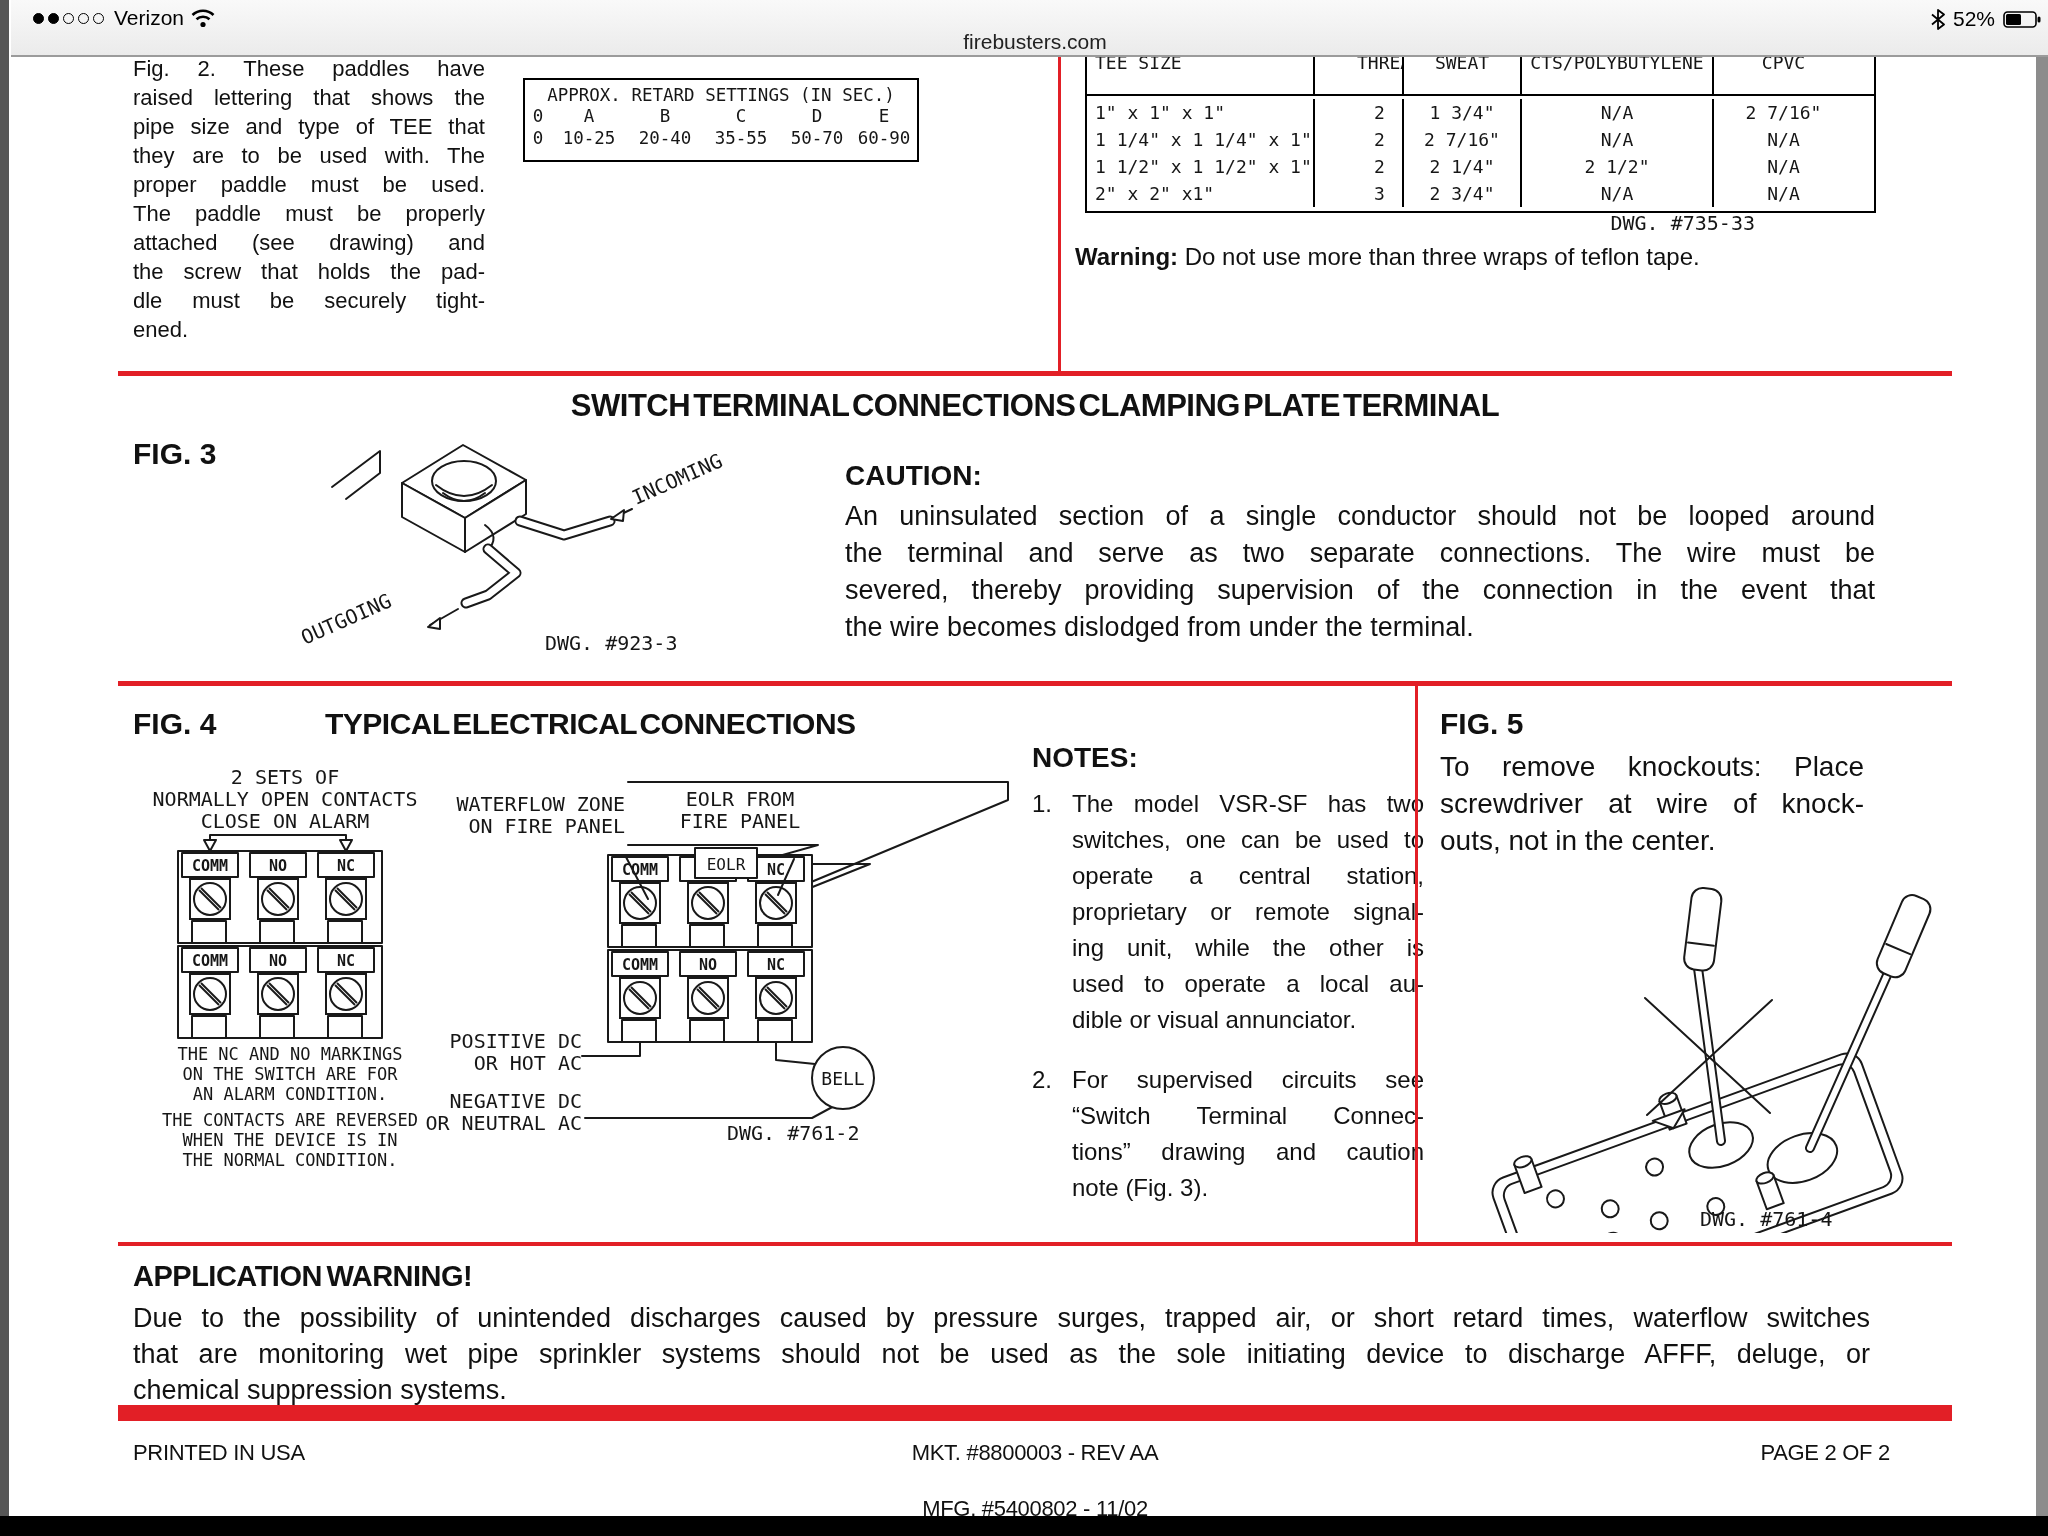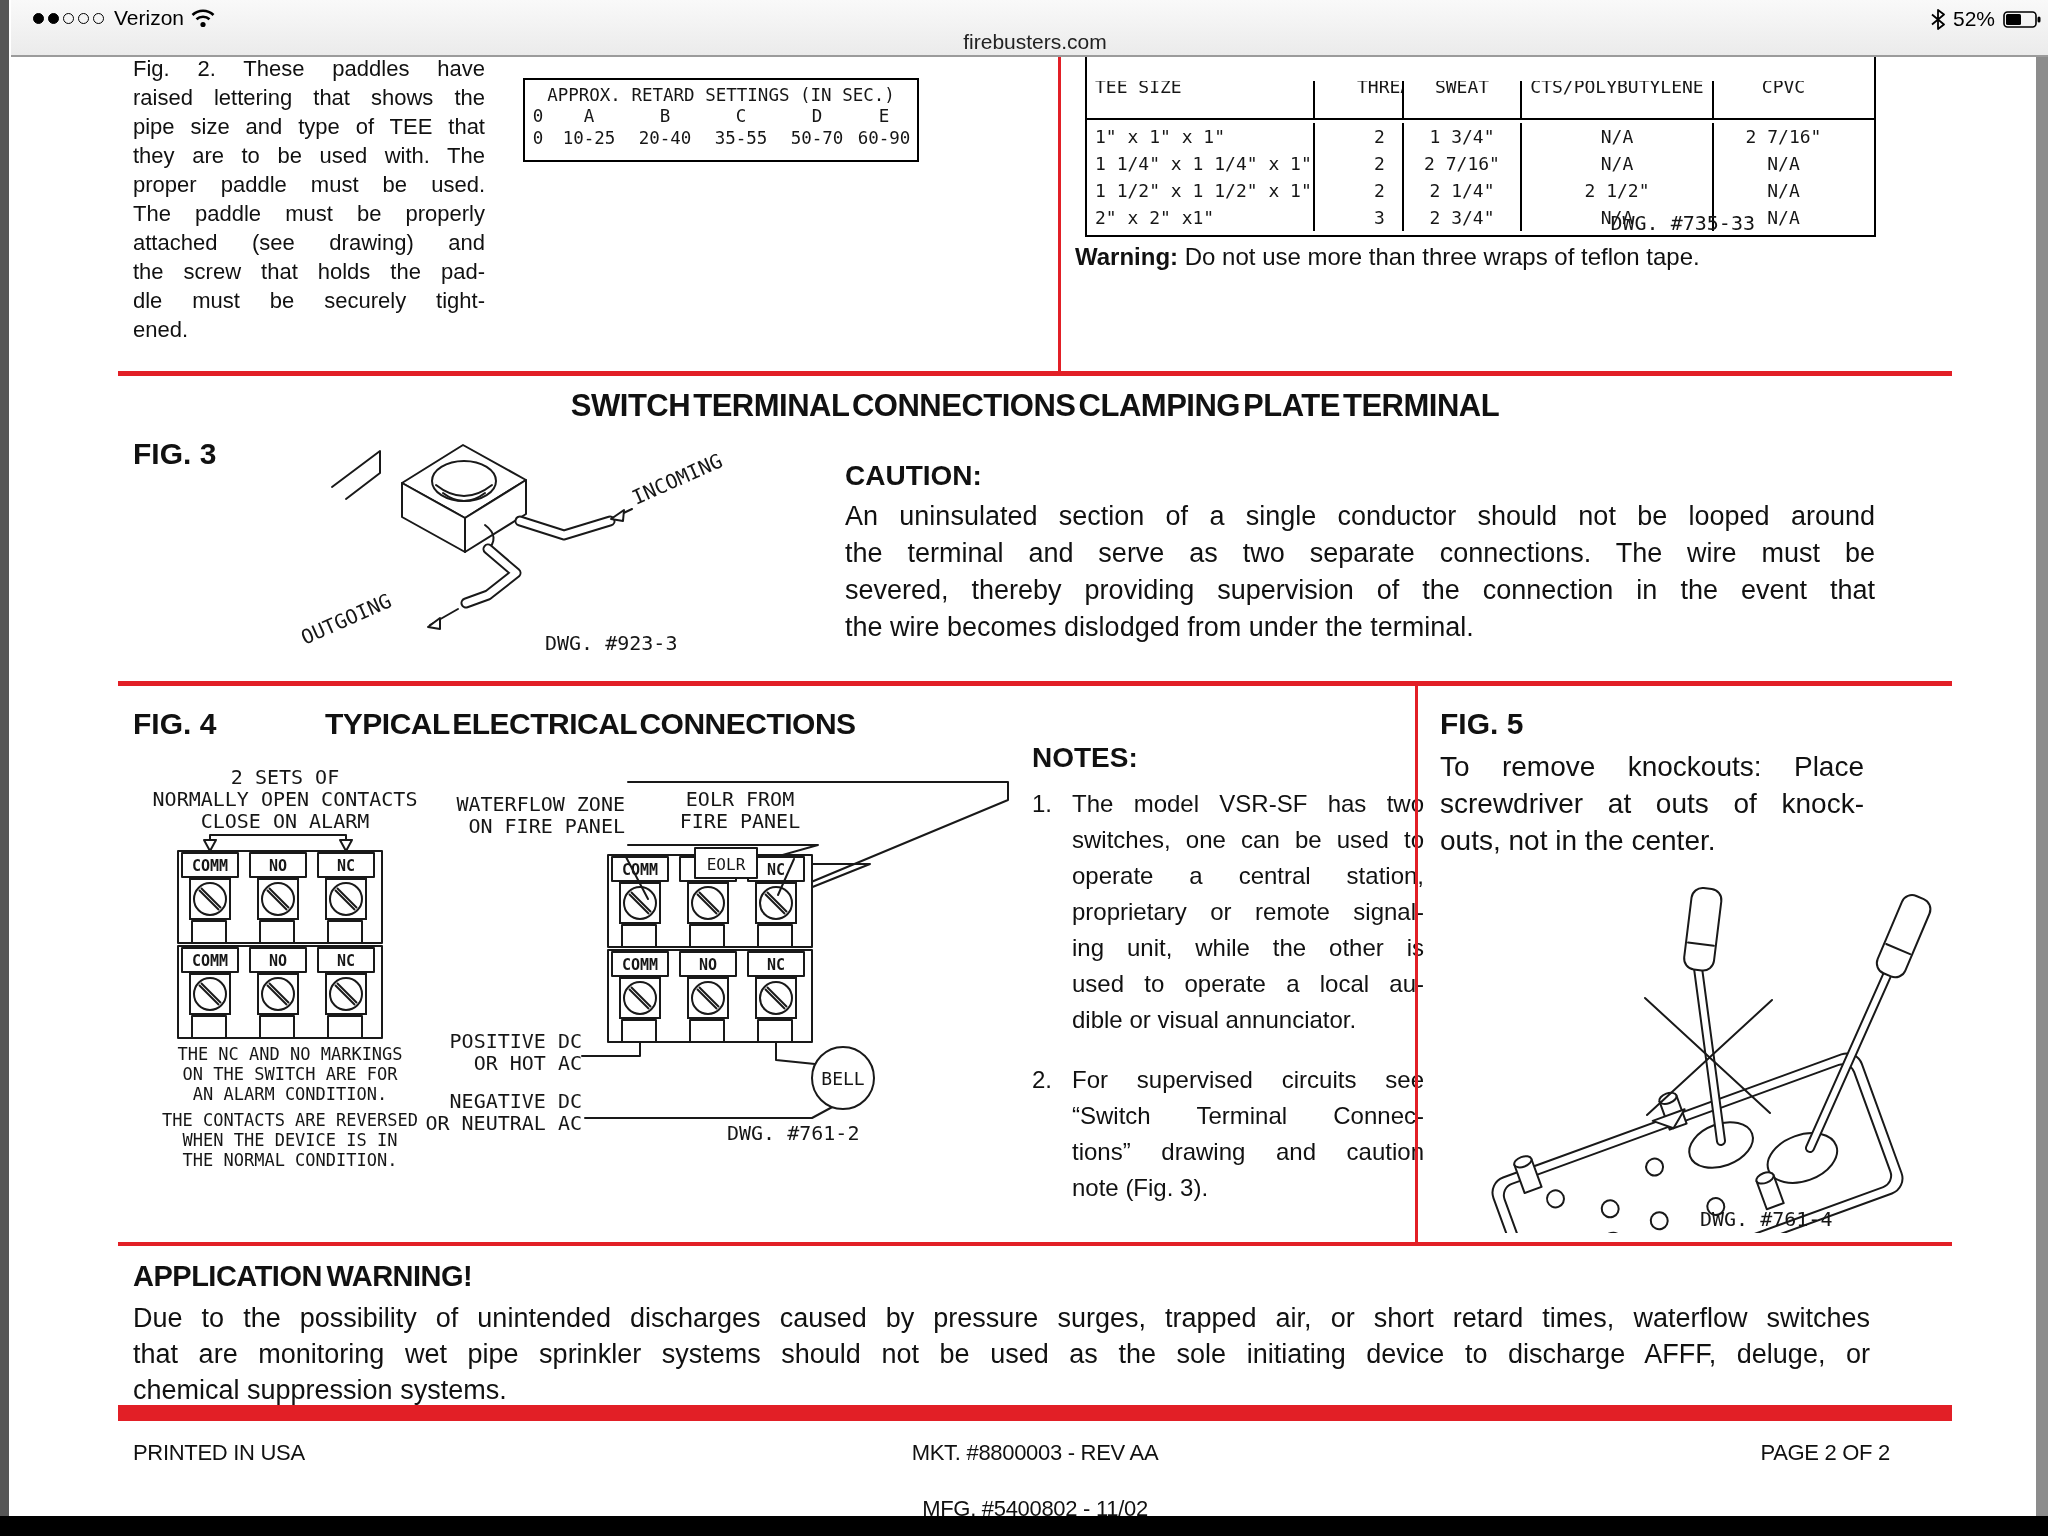--- a/index.html
+++ b/index.html
@@ -35,21 +35,21 @@
   .headline{font-weight:bold;font-size:31px;letter-spacing:-0.5px;word-spacing:-5px;white-space:nowrap;}
   .figlabel{font-weight:bold;font-size:30px;}
 
   
   .tee{position:absolute;left:1085px;top:57px;width:787px;border:2.5px solid #000;border-top:none;box-sizing:content-box;}
   .tee .row{display:flex;}
   .tee .c{box-sizing:border-box;font-size:18px;line-height:27px;height:27px;text-align:center;overflow:hidden;}
   .tee .c0{width:226px;text-align:left;padding-left:8px;}
   .tee .c1{width:89px;padding-left:42px;}.tee .c2{width:118px;}.tee .c3{width:192px;}.tee .c4{width:141px;}
   .tee .c1,.tee .c2,.tee .c3,.tee .c4{border-left:2.5px solid #000;}
-  .tee .hrow{border-bottom:2.5px solid #000;margin-top:24px;}
+  .tee .hrow{border-bottom:2.5px solid #000;}
   .tee .hrow .c{height:37px;}
   .tee .hrow .c span{display:block;margin-top:-8px;line-height:27px;}
   .tee .body{padding:3px 0 4px 0;}
 
   
   .retard{position:absolute;left:523px;top:78px;width:396px;height:84px;border:2.5px solid #000;box-sizing:border-box;}
   .retard .t{margin-top:5px;text-align:center;font-size:17.5px;}
   .retard .row{display:flex;margin-top:1px;}
   .retard .row div{font-size:17.5px;line-height:21px;text-align:center;}
   .rc0{width:26px;}.rc{width:76px;}.rce{width:58px;}
@@ -388,21 +388,21 @@
       <div class="jl">tions” drawing and caution</div>
       <div class="jll">note (Fig. 3).</div>
     </div>
   </div>
 
   <div class="red-rule" style="left:1415px;top:686px;width:3px;height:557px;"></div>
 
   <div class="abs figlabel" style="left:1440px;top:707px;">FIG. 5</div>
   <div class="para fig5-p" style="left:1440px;top:748px;width:424px;">
     <div class="jl">To remove knockouts: Place</div>
-    <div class="jl">screwdriver at outs of knock-</div>
+    <div class="jl">screwdriver at wire of knock-</div>
     <div class="jll">outs, not in the center.</div>
   </div>
 
   <svg class="abs" style="left:1440px;top:878px;" width="500" height="355" viewBox="0 0 500 355">
     <g transform="translate(48,305) rotate(-20)">
       <rect class="wf" x="0" y="0" width="392" height="148" rx="16"></rect>
       <rect class="ln" x="10" y="9" width="372" height="130" rx="12"></rect>
       <circle class="wf" cx="58" cy="38" r="8.5"></circle>
         <circle class="wf" cx="106" cy="66" r="8.5"></circle>
       <circle class="wf" cx="162" cy="42" r="8.5"></circle>

